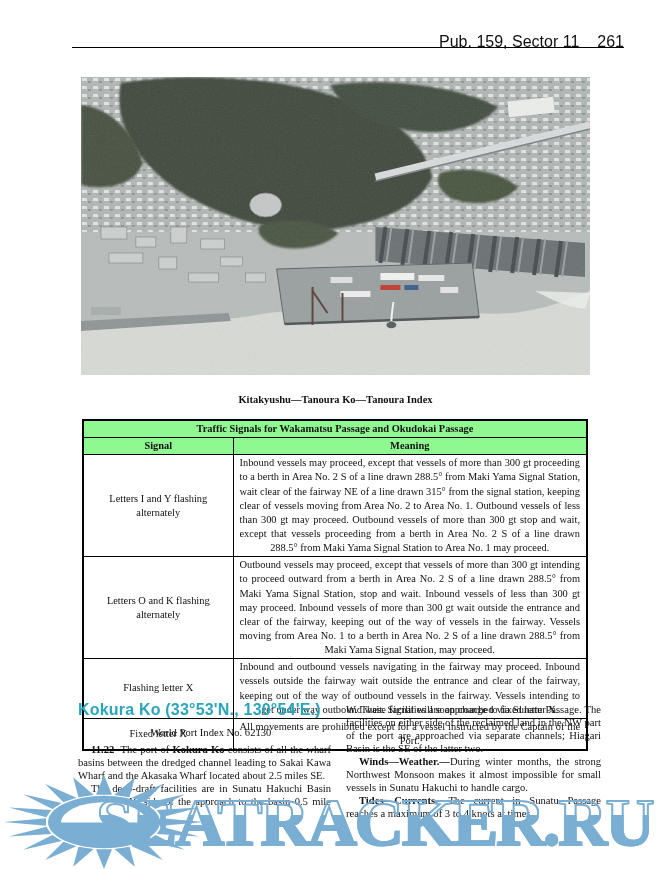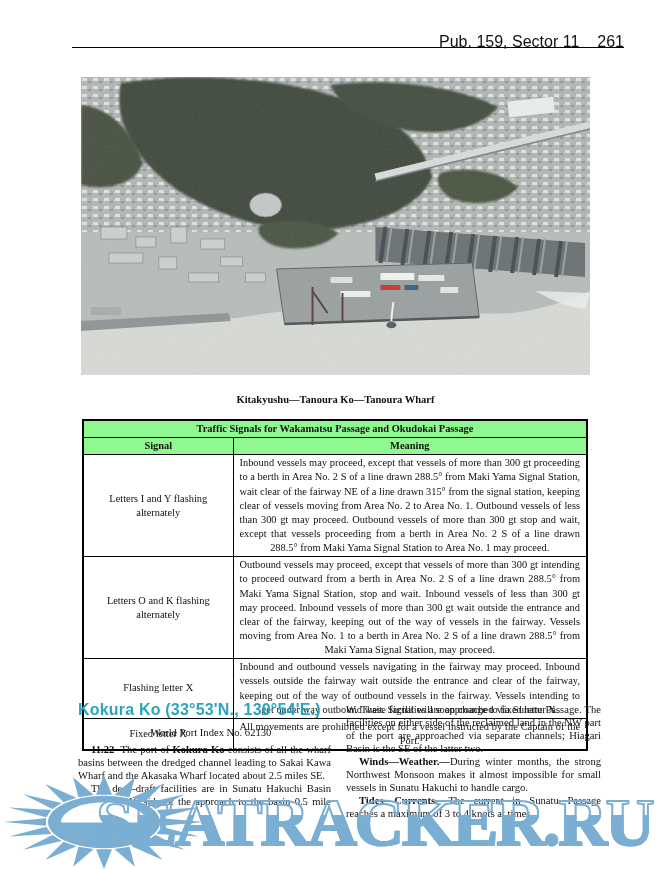--- a/index.html
+++ b/index.html
@@ -145,21 +145,21 @@
       <line x1="232" y1="214" x2="247" y2="236"></line>
       <line x1="262" y1="216" x2="262" y2="244"></line>
     </g>
 
     <path d="M313,225 C312,233 311,239 311,244" stroke="#f4f6f4" stroke-width="2" fill="none"></path>
     <ellipse cx="311" cy="248" rx="5" ry="3.2" fill="#565b5e"></ellipse>
 
     <rect width="510" height="298" filter="url(#grain)" opacity="0.13"></rect>
   </svg>
 
-  <div class="caption">Kitakyushu—Tanoura Ko—Tanoura Wharf</div>
+  <div class="caption">Kitakyushu—Tanoura Ko—Tanoura Index</div>
 
   <table class="sig-table">
     <colgroup>
         <col style="width:150px">
         <col>
       </colgroup>
     <tbody>
       <tr>
         <th class="green" colspan="2">Traffic Signals for Wakamatsu Passage and Okudokai Passage</th>
       </tr>

